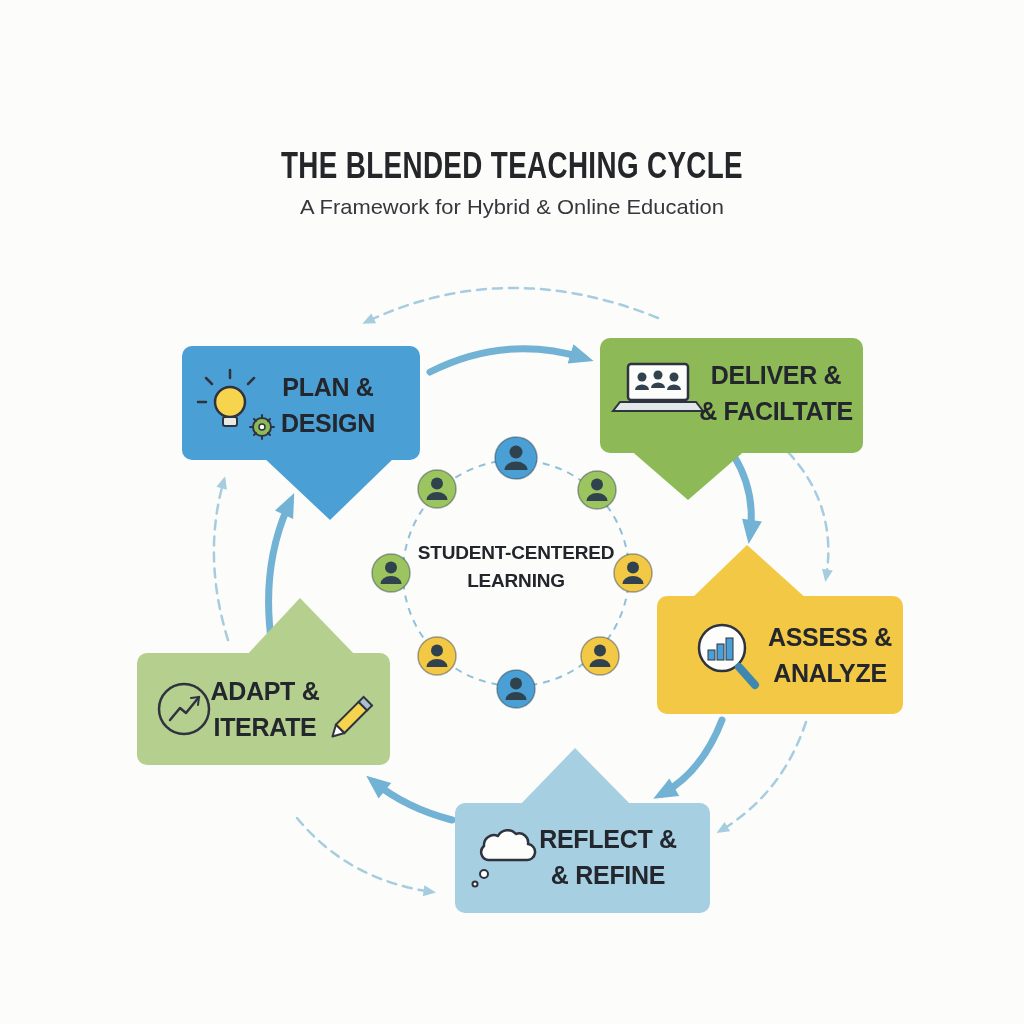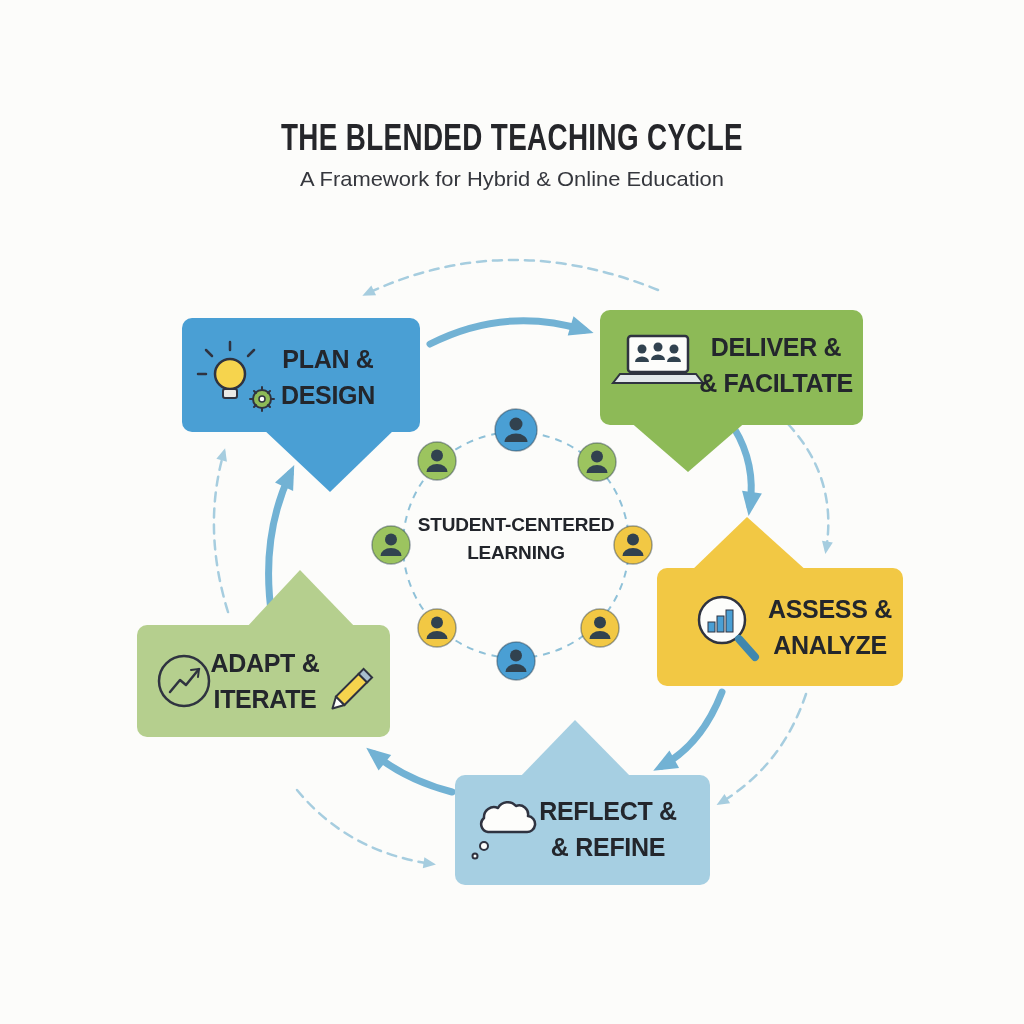--- a/index.html
+++ b/index.html
@@ -1,16 +1,16 @@
 <!DOCTYPE html>
 <html><head>
 <meta charset="utf-8">
 <style>
   html,body{margin:0;padding:0;width:1024px;height:1024px;background:#fcfcfa;}
-  .stage-wrap{position:relative;width:1024px;height:960px;}
+  .stage-wrap{position:relative;width:1024px;height:960px;margin-top:28px;}
   svg{display:block;}
   .title{font:800 37px "Liberation Sans",sans-serif;fill:#25262a;text-anchor:middle;letter-spacing:.5px;}
   .subtitle{font:400 21px "Liberation Sans",sans-serif;fill:#35373d;text-anchor:middle;}
   .stage-label{font:700 25px "Liberation Sans",sans-serif;fill:#23262c;text-anchor:middle;letter-spacing:-.3px;}
   .center-label{font:700 19px "Liberation Sans",sans-serif;fill:#22252b;text-anchor:middle;letter-spacing:-.2px;}
   .center-ring{fill:none;stroke:#8fc1d8;stroke-width:2;stroke-dasharray:7 6;}
   .solid-arrow{fill:none;stroke-width:7;stroke-linecap:round;}
   .dashed-arrow{fill:none;stroke-width:2.5;stroke-dasharray:9 7;stroke-linecap:round;}
   .avatar-circle{stroke:rgba(40,60,75,.45);stroke-width:1.5;}
   .avatar-person{fill:#31424f;}

